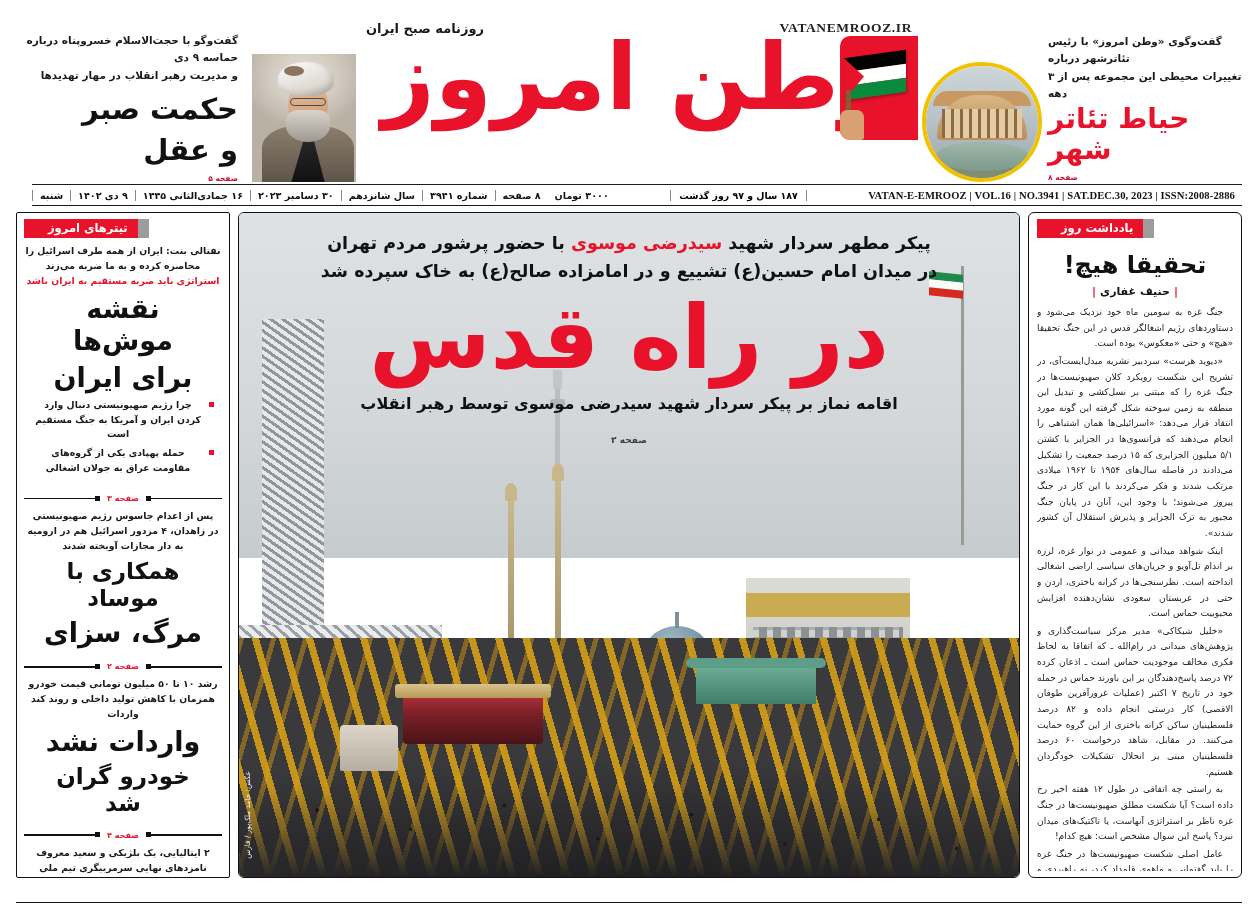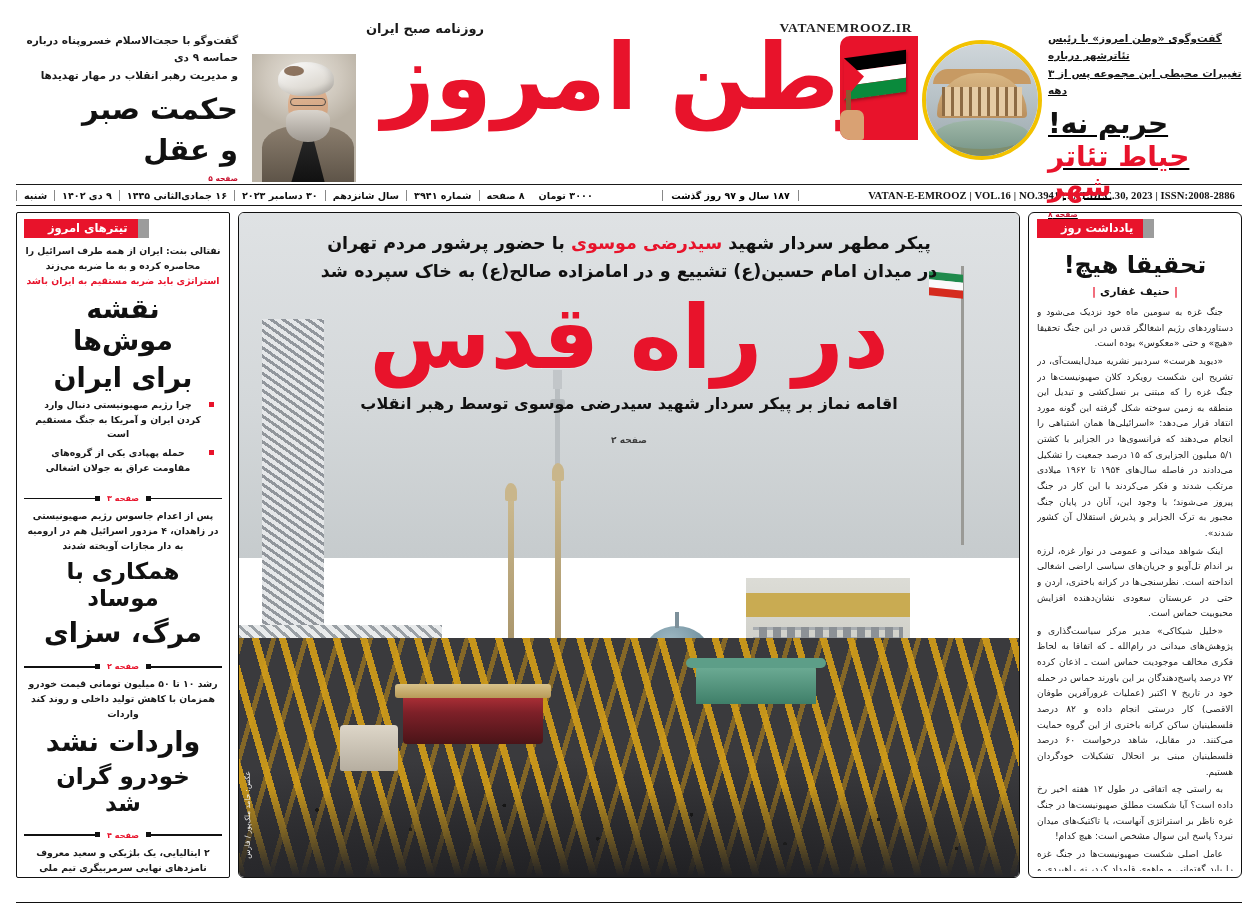--- a/index.html
+++ b/index.html
@@ -248,23 +248,22 @@
     background: #d9a173;
     border-radius: 7px 7px 3px 3px;
   }
 
   
   .promo-left {
     width: 320px;
     position: relative;
     display: flex;
     flex-direction: row-reverse;
-    align-items: flex-start;
+    align-items: flex-end;
     padding-top: 18px;
-    text-decoration: underline;
   }
   .promo-left .ptext {
     flex: 1;
     text-align: left;
     padding-left: 6px;
     padding-top: 4px;
     direction: rtl;
   }
   .promo-left .promo-kicker { text-align: left; }
   .promo-left .promo-head {
@@ -327,21 +326,21 @@
     width: 100%; height: 20%;
     background: #7e8e6e;
   }
 
   
   .infobar {
     display: flex;
     flex-direction: row-reverse;
     align-items: center;
     height: 22px;
-    margin: 2px 16px 0 16px;
+    margin: 2px 16px 0 32px;
     border-top: 1.6px solid #1a1a1a;
     border-bottom: 1.6px solid #1a1a1a;
     font-size: 9.6px;
     direction: rtl;
   }
   .infobar .seg {
     padding: 0 7px;
     white-space: nowrap;
     font-weight: 700;
     color: #111;
@@ -863,21 +862,20 @@
         <div class="sky"></div>
         <div class="lawn"></div>
         <div class="roof"></div>
         <div class="bldg"></div>
         <div class="cols"></div>
         <div class="pool"></div>
       </div>
       <div class="ptext">
         <div class="promo-kicker">گفت‌وگوی «وطن امروز» با رئیس تئاترشهر درباره</div>
         <div class="promo-kicker">تغییرات محیطی این مجموعه پس از ۳ دهه</div>
-        <div class="promo-head">حریم نه!</div>
         <div class="promo-head2">حیاط تئاتر شهر</div>
         <div class="promo-page">صفحه ۸</div>
       </div>
     </div>
   </div>
 
   <div class="infobar">
     <div class="right-date">
       <span class="seg">شنبه</span>
       <span class="seg">۹ دی ۱۴۰۲</span>

